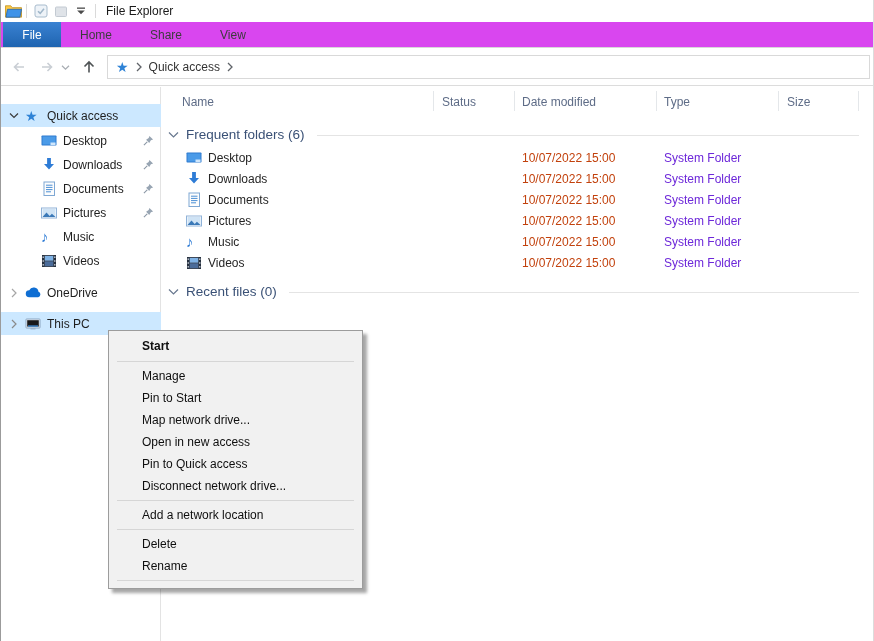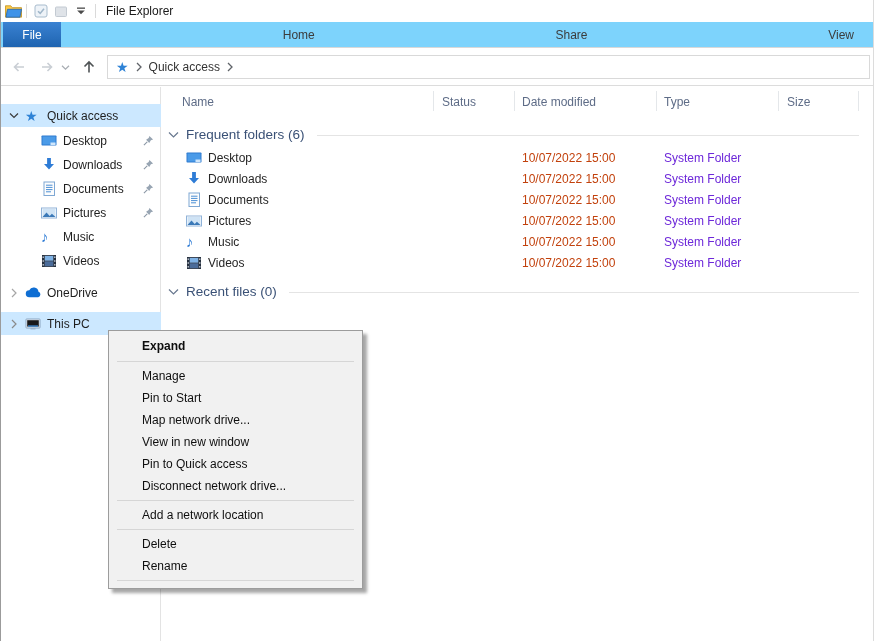--- a/index.html
+++ b/index.html
@@ -10,21 +10,21 @@
     border-left: 1px solid #9b9b9b; border-right: 1px solid #dcdcdc;
     overflow: hidden; font-size: 12px; color:#222;
   }
   
   .titlebar { position:absolute; top:0; left:0; right:0; height:22px; background:#fff; display:flex; align-items:center; }
   .titlebar .sep { width:1px; height:14px; background:#dadada; margin:0 4px; }
   .qat-btn { display:flex; align-items:center; justify-content:center; width:20px; height:18px; }
   .app-icon { margin-left:4px; display:flex; align-items:center; }
   .title-text { margin-left:6px; color:#1a1a1a; }
   
-  .tabs { position:absolute; top:22px; left:0; right:0; height:26px; background:#7dd3fc; border-bottom:1px solid #d8d8d8; display:flex; align-items:stretch;justify-content:space-between; }
+  .tabs { position:absolute; top:22px; left:0; right:0; height:26px; background:#d946ef; border-bottom:1px solid #d8d8d8; display:flex; align-items:stretch; }
   .tab { display:flex; align-items:center; justify-content:center; padding:0 19px; color:#3c3c3c; cursor:default; }
   .tab.file { background:linear-gradient(#3a82d2,#1f64b0); color:#fff; width:58px; margin-left:2px; padding:0; }
   
   .addressbar { position:absolute; top:48px; left:0; right:0; height:38px; background:#fff; border-bottom:1px solid #dcdcdc; }
   .nav-btn { position:absolute; top:7px; width:24px; height:24px; display:flex; align-items:center; justify-content:center; }
   .crumb-box { position:absolute; left:106px; right:3px; top:7px; height:24px; border:1px solid #d9d9d9; background:#fff; display:flex; align-items:center; }
   .crumb-box .star { color:#2f83d6; font-size:14px; margin-left:8px; line-height:1; }
   .crumb-chev { margin:0 7px; display:flex; align-items:center; }
   .crumb-label { color:#333; }
   
@@ -379,26 +379,26 @@
               <path d="M1 2.5 5.5 7 10 2.5" stroke="#68788f" stroke-width="1.2" fill="none"></path>
             </svg>
         </span>
         <span class="glabel">Recent files (0)</span>
         <span class="rule"></span>
       </div>
     </div>
   </div>
 
   <div class="ctx">
-    <div class="ctx-item default">Expand</div>
+    <div class="ctx-item default">Start</div>
     <div class="ctx-sep"></div>
     <div class="ctx-item">Manage</div>
     <div class="ctx-item">Pin to Start</div>
     <div class="ctx-item">Map network drive...</div>
-    <div class="ctx-item">View in new window</div>
+    <div class="ctx-item">Open in new access</div>
     <div class="ctx-item">Pin to Quick access</div>
     <div class="ctx-item">Disconnect network drive...</div>
     <div class="ctx-sep"></div>
     <div class="ctx-item">Add a network location</div>
     <div class="ctx-sep"></div>
     <div class="ctx-item">Delete</div>
     <div class="ctx-item">Rename</div>
     <div class="ctx-sep"></div>
   </div>
 

